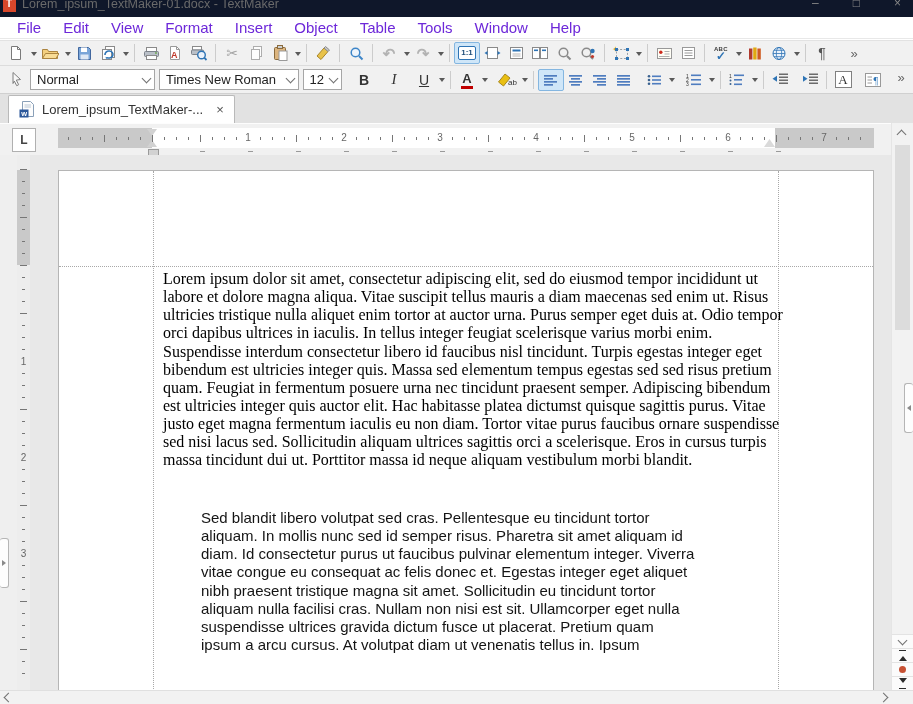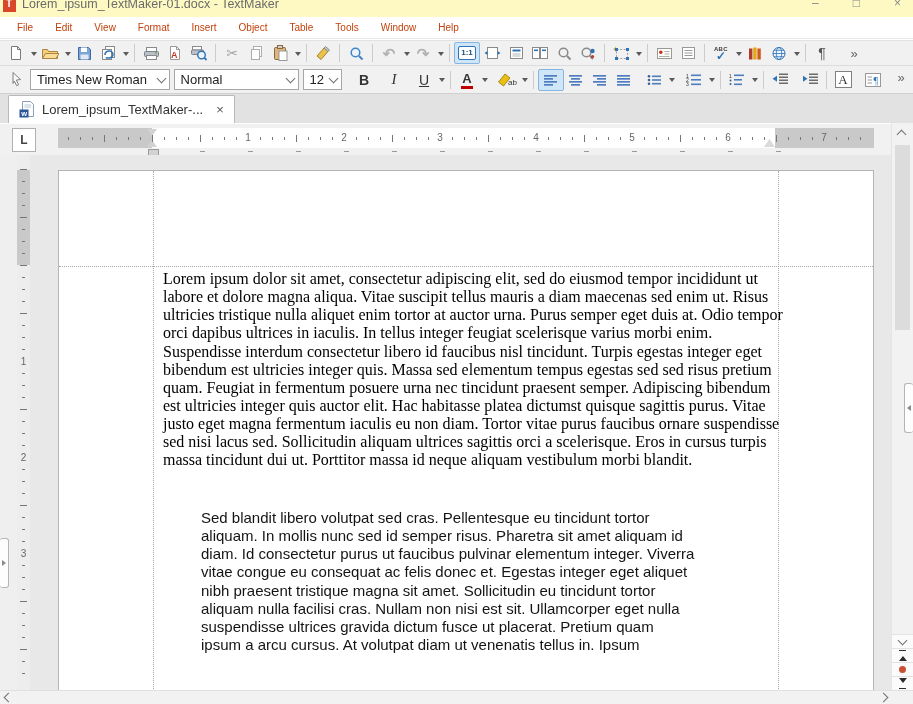--- a/index.html
+++ b/index.html
@@ -1,31 +1,31 @@
 <!DOCTYPE html>
 <html><head>
 <meta charset="utf-8">
 <style>
   html,body{margin:0;padding:0;background:#fff;}
   .app{position:relative;width:913px;height:704px;overflow:hidden;background:#fff;
        font-family:"Liberation Sans",sans-serif;font-size:13px;color:#333;}
 
   
-  .titlebar{position:absolute;left:0;top:0;width:100%;height:17px;background:#fef9c3;
+  .titlebar{position:absolute;left:0;top:0;width:100%;height:17px;background:#0f172a;
             display:flex;align-items:flex-start;}
   .app-icon{width:13px;height:14px;background:#d9472b;margin:0 6px 0 3px;position:relative;margin-top:-2px;}
   .app-icon::after{content:"T";position:absolute;left:3px;top:0px;color:#fff;font:bold 10px "Liberation Sans",sans-serif;}
   .title-text{color:#6a6a6a;font-size:12.5px;margin-top:-3px;}
   .win-controls{margin-left:auto;display:flex;gap:34px;padding-right:12px;color:#888;font-size:12px;margin-top:-4px;}
   .win-controls span{cursor:default;}
 
   
   .menubar{position:absolute;left:0;top:17px;width:100%;height:22px;background:#fff;
            display:flex;align-items:center;padding-left:6px;box-sizing:border-box;border-bottom:1px solid #e8e8e8;}
-  .menubar span{padding:0 11px;color:#c2410c;font-size:10px;}
+  .menubar span{padding:0 11px;color:#6d28d9;font-size:15px;}
 
   
   .tb{position:absolute;left:0;width:100%;background:#f1f1f1;display:flex;align-items:center;box-sizing:border-box;}
   .tb1{top:40px;height:25px;border-top:1px solid #e2e2e2;padding-left:4px;}
   .tb2{top:65px;height:28px;border-top:1px solid #dcdcdc;padding-left:4px;}
   .btn{height:22px;min-width:20px;padding:0 2px;display:flex;align-items:center;justify-content:center;position:relative;}
   .btn.active{background:#cfe6f8;border:1px solid #84b6e0;border-radius:2px;height:20px;}
   .caret{width:0;height:0;border:3px solid transparent;border-top:4px solid #5a5a5a;margin:4px 1px 0 3px;}
   .vsep{width:1px;height:18px;background:#cccccc;margin:0 4px;flex:none;}
   .gtxt{color:#b3b3b3;font-size:15px;font-weight:bold;line-height:15px;}
@@ -347,26 +347,26 @@
       <span class="morechev ic">»</span>
     </div>
   </div>
 
   <div class="tb tb2">
     <div class="btn">
       <svg class="ic" width="13" height="17">
           <path d="M3 1.5l7.5 7-4.2.6 2.4 4.6-2 1-2.4-4.6L3 12.5z" fill="#f7f7f7" stroke="#7f7f7f"></path>
         </svg>
     </div>
+    <div class="select" style="width:152px;">
+      <span>Normal</span>
+      <span class="chev down"></span>
+    </div>
     <div class="select" style="width:170px;">
       <span>Times New Roman</span>
-      <span class="chev down"></span>
-    </div>
-    <div class="select" style="width:152px;">
-      <span>Normal</span>
       <span class="chev down"></span>
     </div>
     <div class="select" style="width:46px;">
       <span>12</span>
       <span class="chev down"></span>
     </div>
     <div class="btn" style="margin-left:8px;">
       <span class="fmt-b">B</span>
     </div>
     <div class="btn" style="margin-left:6px;">

